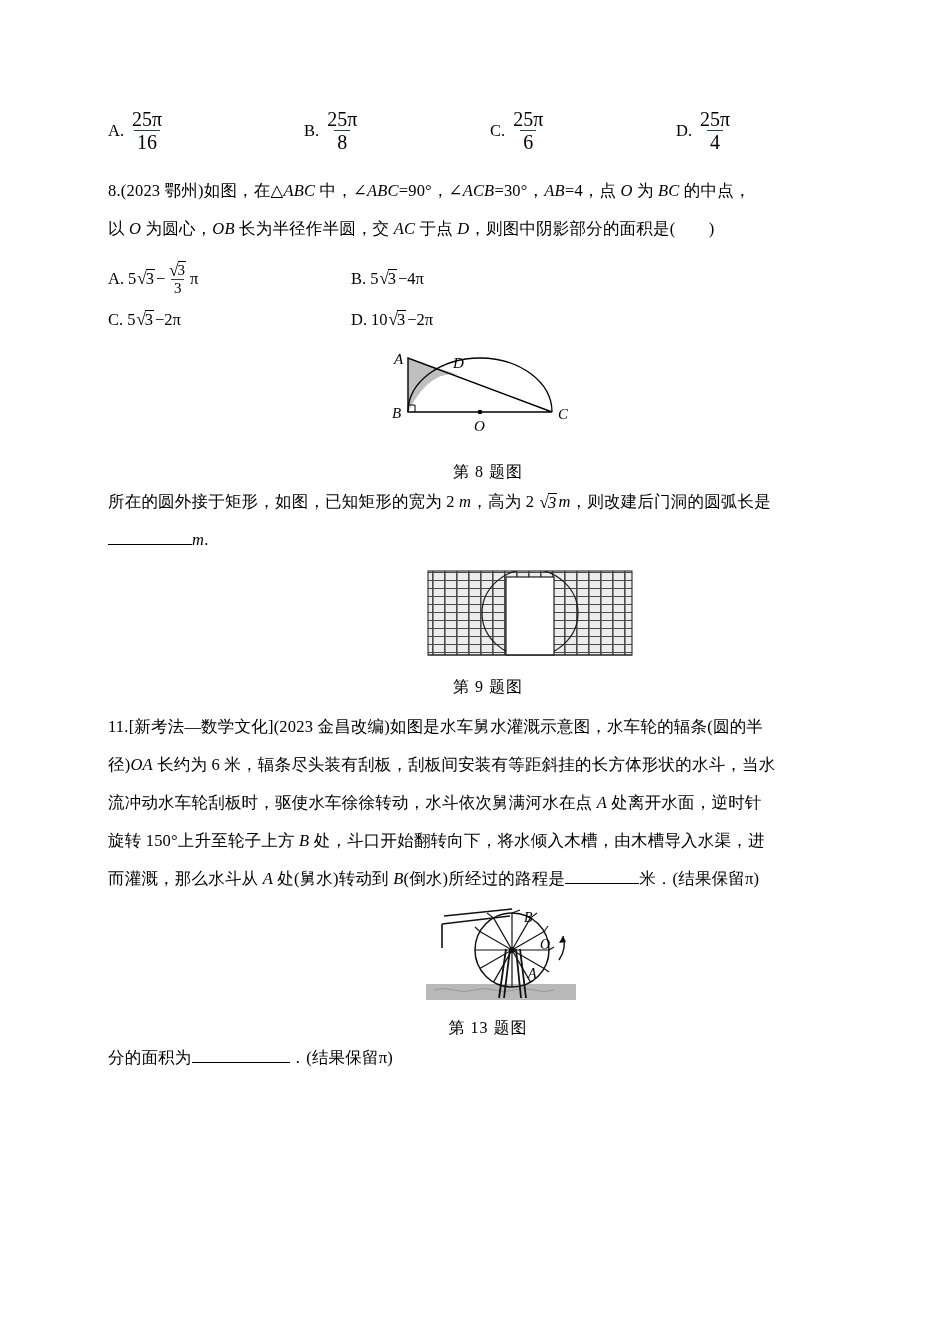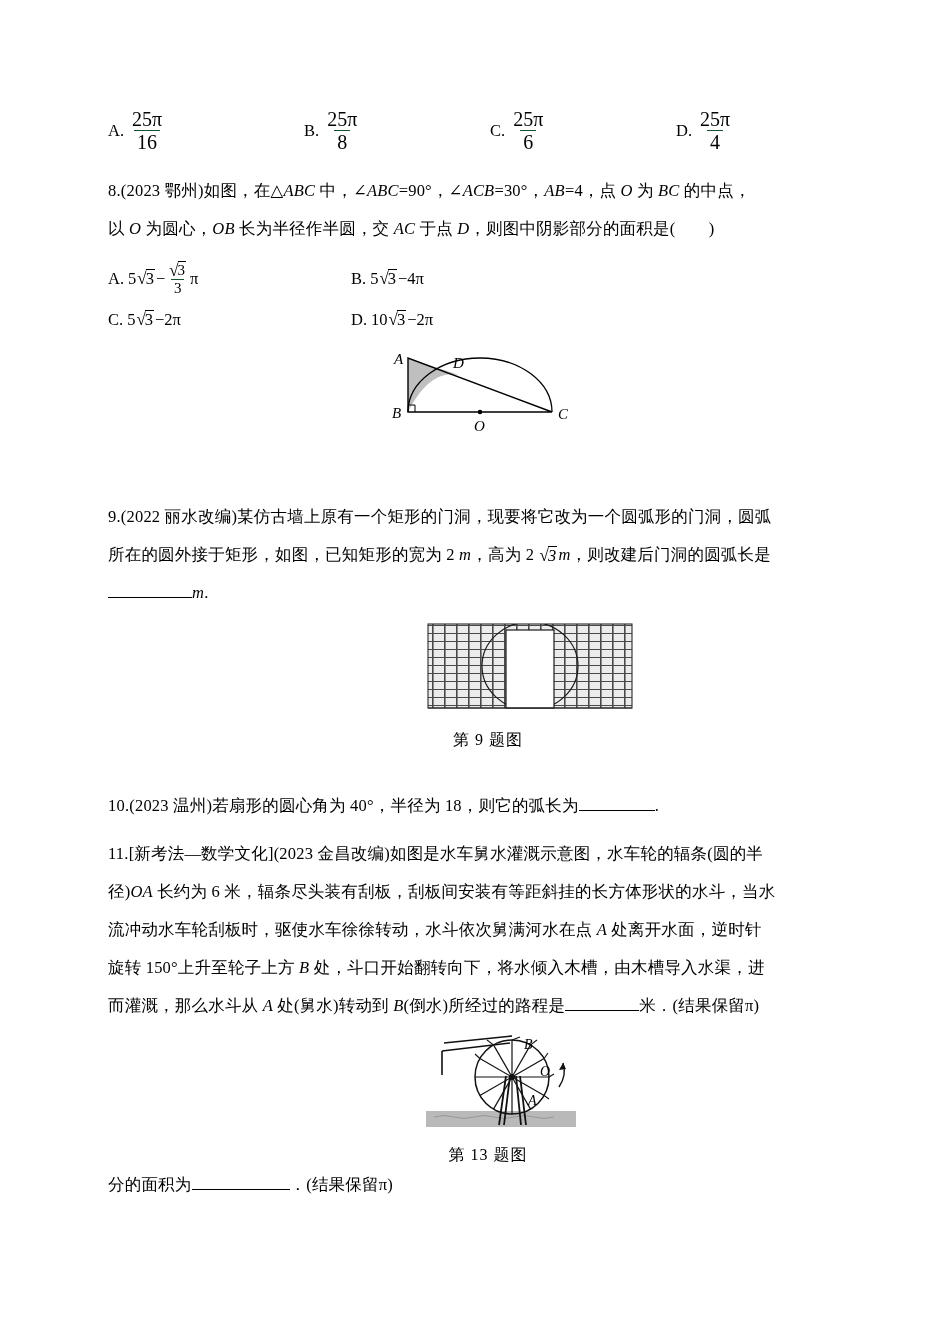--- a/index.html
+++ b/index.html
@@ -210,25 +210,23 @@
         <path d="M 300 55 L 307 55 L 307 62" fill="none" stroke="#000" stroke-width="1"></path>
 
         <circle cx="372" cy="62" r="2.3" fill="#000"></circle>
 
         <text x="286" y="14" font-family="Liberation Serif, serif" font-size="15" font-style="italic">A</text>
         <text x="284" y="68" font-family="Liberation Serif, serif" font-size="15" font-style="italic">B</text>
         <text x="450" y="69" font-family="Liberation Serif, serif" font-size="15" font-style="italic">C</text>
         <text x="345" y="18" font-family="Liberation Serif, serif" font-size="15" font-style="italic">D</text>
         <text x="366" y="81" font-family="Liberation Serif, serif" font-size="15" font-style="italic">O</text>
       </svg>
-    </div>
-
-    <div class="qline" style="margin-top:48px;">
-      <span>9.</span><span>(2022 丽水改编)</span><span>某仿古墙上原有一个矩形的门洞，现要将它改为一个圆弧形的门洞，圆弧</span>
-    </div>
+      <div class="fig-caption" style="margin-top:12px;">第 8 题图</div>
+    </div>
+
     <div class="qline">
       <span>所在的圆外接于矩形，如图，已知矩形的宽为 2 </span><span class="it">m</span><span>，高为 2 </span><span class="sqrt">
           <span class="radical">√</span>
           <span class="rad-body it">3</span>
         </span><span class="it">m</span><span>，则改建后门洞的圆弧长是</span>
     </div>
     <div class="qline">
       <span class="blank" style="width:84px;"></span><span class="it">m</span><span>.</span>
     </div>
 
@@ -253,23 +251,20 @@
           <ellipse cx="422" cy="48" rx="48" ry="44" fill="none" stroke="#1a1a1a" stroke-width="1.2"></ellipse>
         </g>
 
         <rect x="398" y="12" width="48" height="78" fill="#ffffff" stroke="#1a1a1a" stroke-width="1.2"></rect>
 
         <line x1="320" y1="90" x2="524" y2="90" stroke="#2b2b2b" stroke-width="1.2"></line>
       </svg>
       <div class="fig-caption" style="margin-top:10px;">第 9 题图</div>
     </div>
 
-    <div class="qline" style="margin-top:36px;">
-      <span>10.</span><span>(2023 温州)</span><span>若扇形的圆心角为 40°，半径为 18，则它的弧长为</span><span class="blank" style="width:76px;"></span><span>.</span>
-    </div>
 
     <div class="qline" style="margin-top:10px;">
       <span>11.</span><span class="bold">[新考法—数学文化]</span><span>(2023 金昌改编)</span><span>如图是水车舅水灌溉示意图，水车轮的辐条(圆的半</span>
     </div>
     <div class="qline">
       <span>径)</span><span class="it">OA</span><span> 长约为 6 米，辐条尽头装有刮板，刮板间安装有等距斜挂的长方体形状的水斗，当水</span>
     </div>
     <div class="qline">
       <span>流冲动水车轮刮板时，驱使水车徐徐转动，水斗依次舅满河水在点 </span><span class="it">A</span><span> 处离开水面，逆时针</span>
     </div>

